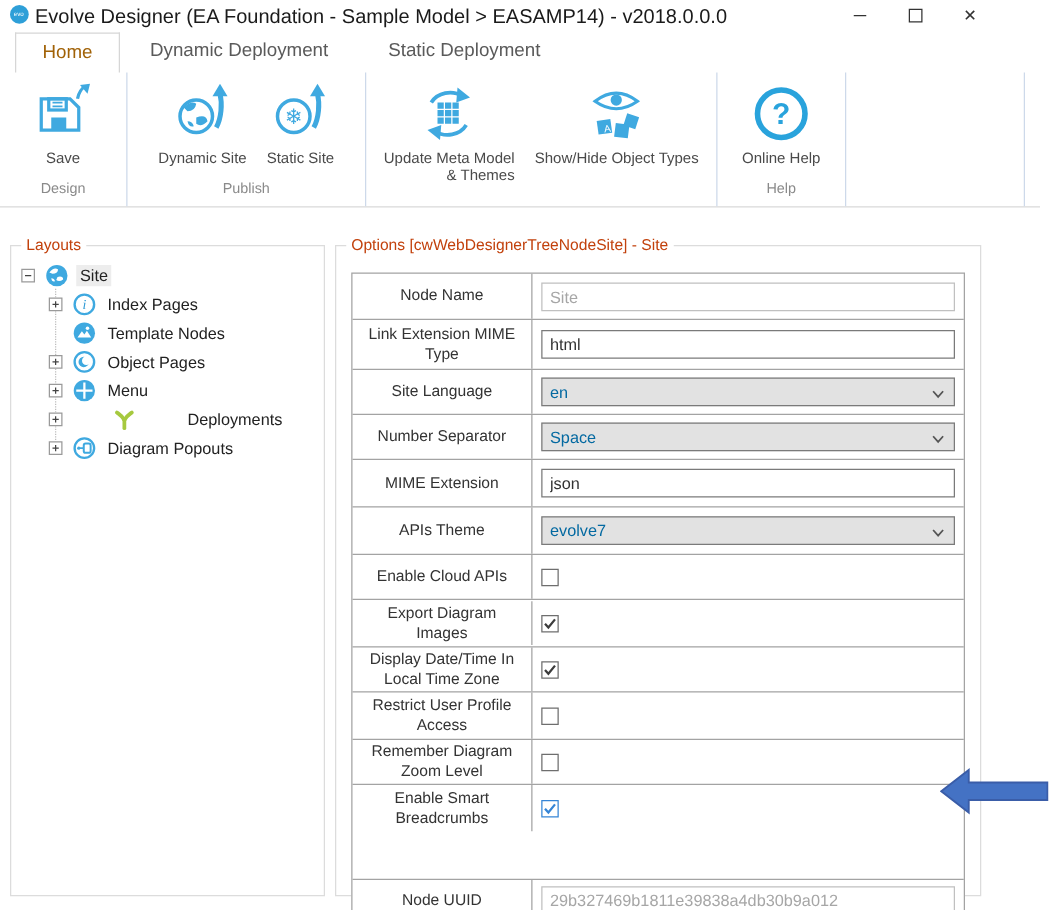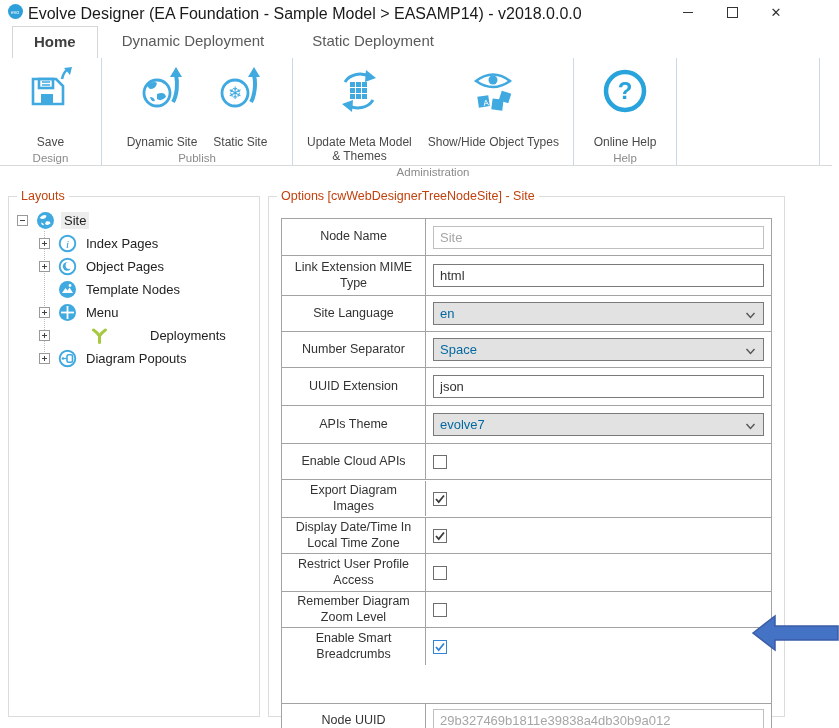--- a/index.html
+++ b/index.html
@@ -14,30 +14,30 @@
   .app-icon::after { content:"evo"; position:absolute; left:3px; top:5px; font-size:5px; color:#fff; }
   .title-text { position:absolute; left:28px; top:5px; font-size:16px; color:#1a1a1a; white-space:nowrap; }
   .winbtn { position:absolute; top:0; width:40px; height:24px; display:flex; align-items:center; justify-content:center; }
   .winbtn.min::before { content:""; width:10px; height:1px; background:#333; }
   .winbtn.max::before { content:""; width:9px; height:9px; border:1px solid #333; }
   .winbtn.close { font-size:13px; color:#333; }
 
   
   .tabbar { position:absolute; left:12px; top:26px; height:32px; display:flex; align-items:stretch; }
   .tab { padding:6px 24px 0 24px; font-size:15px; color:#5a5a5a; white-space:nowrap; }
-  .tab.selected { color:#404040; background:#fff; border:1px solid #d6d6d6; border-bottom:none; padding:6px 21px 0 21px;font-weight:bold; }
+  .tab.selected { color:#a16207; background:#fff; border:1px solid #d6d6d6; border-bottom:none; padding:6px 21px 0 21px; }
 
   
   .ribbon { position:absolute; left:0; top:58px; width:832px; height:108px;
             border-bottom:1px solid #d9d9d9; display:flex; }
   .rgroup { position:relative; height:100%; border-right:1px solid #cdd9ea; display:flex; flex-direction:column; }
   .rgroup-buttons { flex:1; display:flex; justify-content:center; align-items:flex-start; gap:4px; padding-top:6px; }
   .rbtn { display:flex; flex-direction:column; align-items:center; padding:2px 6px; }
   .rbtn .icon { width:50px; height:50px; }
-  .rbtn .lbl { margin-top:20px; font-size:12px; color:#4a4a4a; text-align:center; line-height:1.15; white-space:pre-line; }
+  .rbtn .lbl { margin-top:4px; font-size:12px; color:#4a4a4a; text-align:right; line-height:1.15; white-space:pre-line; }
   .rgroup-name { height:20px; text-align:center; font-size:11.5px; color:#8a8a8a; }
 
   
   .groupbox { position:absolute; border:1px solid #dcdcdc; background:#fff; }
   .legend { position:absolute; top:-8px; left:8px; background:#fff; padding:0 4px; font-size:12.5px; color:#c2410c; white-space:nowrap; }
 
   
   .tree { position:absolute; left:0; top:12px; width:100%; }
   .tree-row { position:relative; height:23px; display:flex; align-items:center; }
   .expander { width:11px; height:11px; border:1px solid #9a9a9a; background:#fff; position:relative; flex:0 0 11px; }
@@ -159,21 +159,20 @@
    <g fill="#3fa9e0">
                   <rect x="10" y="30" width="11" height="11" transform="rotate(-8 15 35)"></rect>
    <rect x="24" y="33" width="11" height="11" transform="rotate(7 29 38)"></rect>
    <rect x="32" y="26" width="10" height="10" transform="rotate(18 37 31)"></rect>
                 </g>
    <text x="15" y="40" font-size="8" fill="#fff" transform="rotate(-8 15 35)">A</text>
               </svg></div>
             <div class="lbl">Show/Hide Object Types</div>
           </div>
         </div>
-        <div class="rgroup-name">Administration</div>
       </div>
       <div class="rgroup" style="width: 103px;">
         <div class="rgroup-buttons">
           <div class="rbtn">
             <div class="icon"><svg viewBox="0 0 50 50">
                 <circle cx="25" cy="25" r="19" stroke="#29a3dc" stroke-width="4.5" fill="none"></circle>
    <text x="25" y="33" text-anchor="middle" font-size="24" font-weight="bold" fill="#29a3dc">?</text>
               </svg></div>
             <div class="lbl">Online Help</div>
           </div>
@@ -200,36 +199,36 @@
         </div>
         <div class="tree-row" style="padding-left: 30px;">
           <div class="expander plus"></div>
           <div class="tree-icon"><svg viewBox="0 0 19 19">
               <circle cx="9.5" cy="9.5" r="7.8" fill="#fff" stroke="#3fa9e0" stroke-width="1.9"></circle>
    <text x="9.5" y="13.5" text-anchor="middle" font-size="11" font-style="italic" font-family="serif" fill="#2f9ad6">i</text>
             </svg></div>
           <div class="tree-label">Index Pages</div>
         </div>
         <div class="tree-row" style="padding-left: 30px;">
+          <div class="expander none"></div>
+          <div class="tree-icon"><svg viewBox="0 0 19 19">
+              <circle cx="9.5" cy="9.5" r="8.5" fill="#3fa9e0"></circle>
+   <polygon points="4,13 7.5,8 9.5,10.5 11.5,7.5 15,13" fill="#fff"></polygon>
+              <circle cx="12" cy="5.5" r="1.4" fill="#fff"></circle>
+            </svg></div>
+          <div class="tree-label">Template Nodes</div>
+        </div>
+        <div class="tree-row" style="padding-left: 30px;">
           <div class="expander plus"></div>
           <div class="tree-icon"><svg viewBox="0 0 19 19">
               <circle cx="9.5" cy="9.5" r="7.8" fill="#fff" stroke="#3fa9e0" stroke-width="1.9"></circle>
    <circle cx="9" cy="9.5" r="4.2" fill="#3fa9e0"></circle>
               <circle cx="11" cy="8.5" r="3.4" fill="#fff"></circle>
             </svg></div>
           <div class="tree-label">Object Pages</div>
-        </div>
-        <div class="tree-row" style="padding-left: 30px;">
-          <div class="expander none"></div>
-          <div class="tree-icon"><svg viewBox="0 0 19 19">
-              <circle cx="9.5" cy="9.5" r="8.5" fill="#3fa9e0"></circle>
-   <polygon points="4,13 7.5,8 9.5,10.5 11.5,7.5 15,13" fill="#fff"></polygon>
-              <circle cx="12" cy="5.5" r="1.4" fill="#fff"></circle>
-            </svg></div>
-          <div class="tree-label">Template Nodes</div>
         </div>
         <div class="tree-row" style="padding-left: 30px;">
           <div class="expander plus"></div>
           <div class="tree-icon"><svg viewBox="0 0 19 19">
               <circle cx="9.5" cy="9.5" r="8.5" fill="#3fa9e0"></circle>
    <rect x="3" y="8.6" width="13" height="1.8" fill="#fff"></rect>
               <rect x="8.6" y="3" width="1.8" height="13" fill="#fff"></rect>
             </svg></div>
           <div class="tree-label">Menu</div>
         </div>
@@ -297,21 +296,21 @@
             <div class="sel">
               <span>Space</span>
               <span class="chev"><svg width="11" height="11" viewBox="0 0 11 11">
                   <path d="M1.5 3 L5.5 7.5 L9.5 3" stroke="#555" stroke-width="1.4" fill="none"></path>
                 </svg></span>
             </div>
           </div>
         </div>
         <div class="opt-row" style="height: 38px;">
           <div class="opt-label">
-            <span>UUID Extension</span>
+            <span>MIME Extension</span>
           </div>
           <div class="opt-value">
             <input class="txt" type="text" value="json" style="">
           </div>
         </div>
         <div class="opt-row" style="height: 38px;">
           <div class="opt-label">
             <span>APIs Theme</span>
           </div>
           <div class="opt-value">

